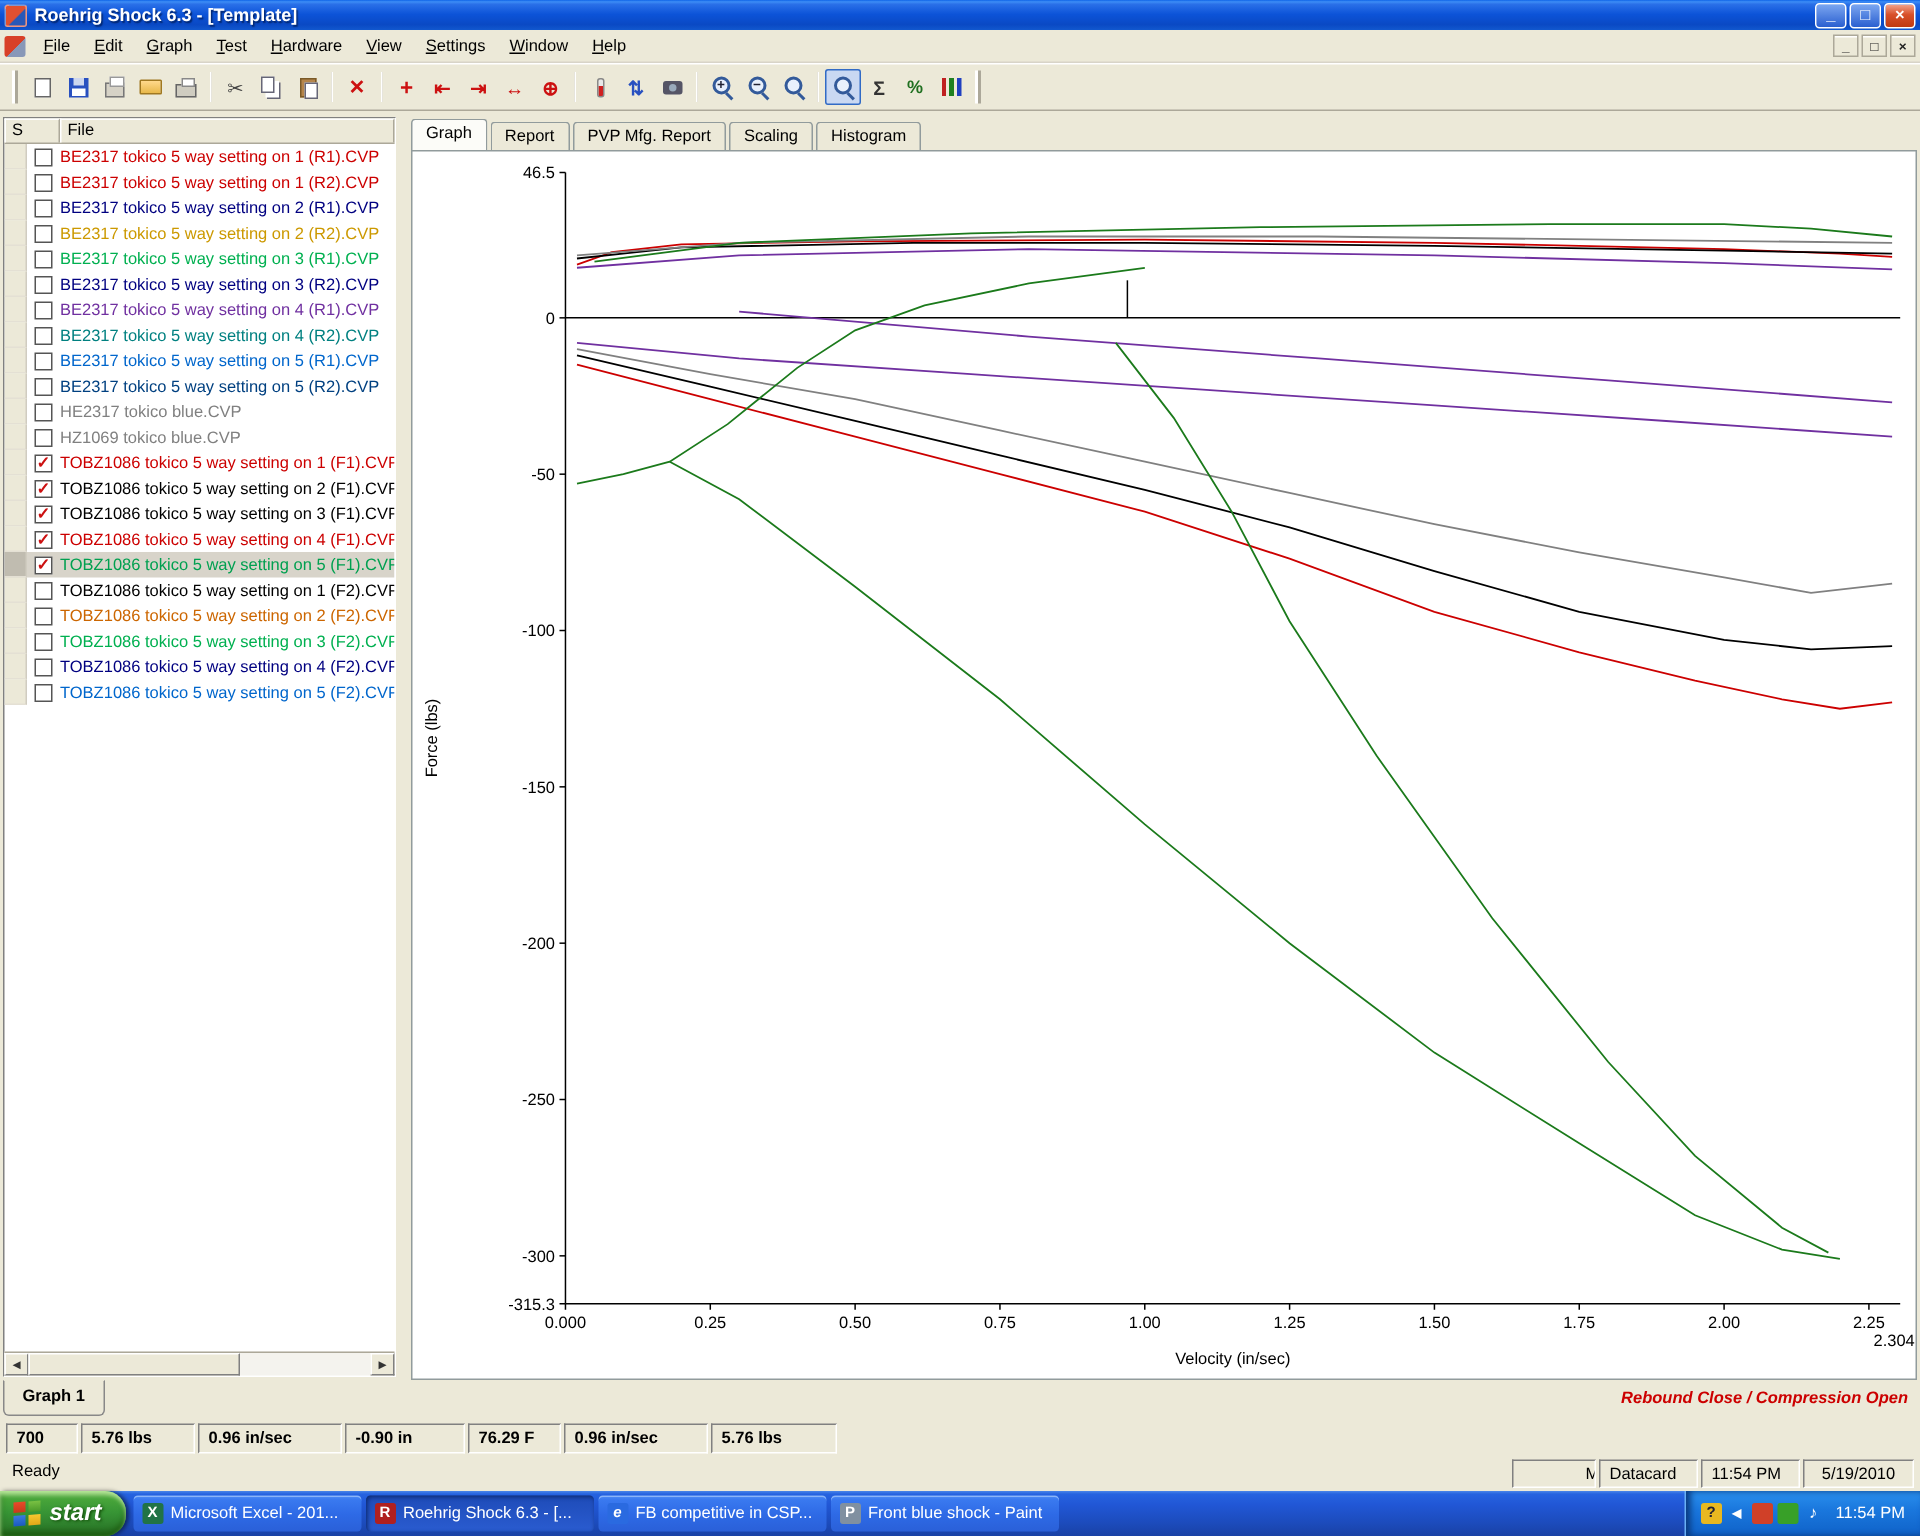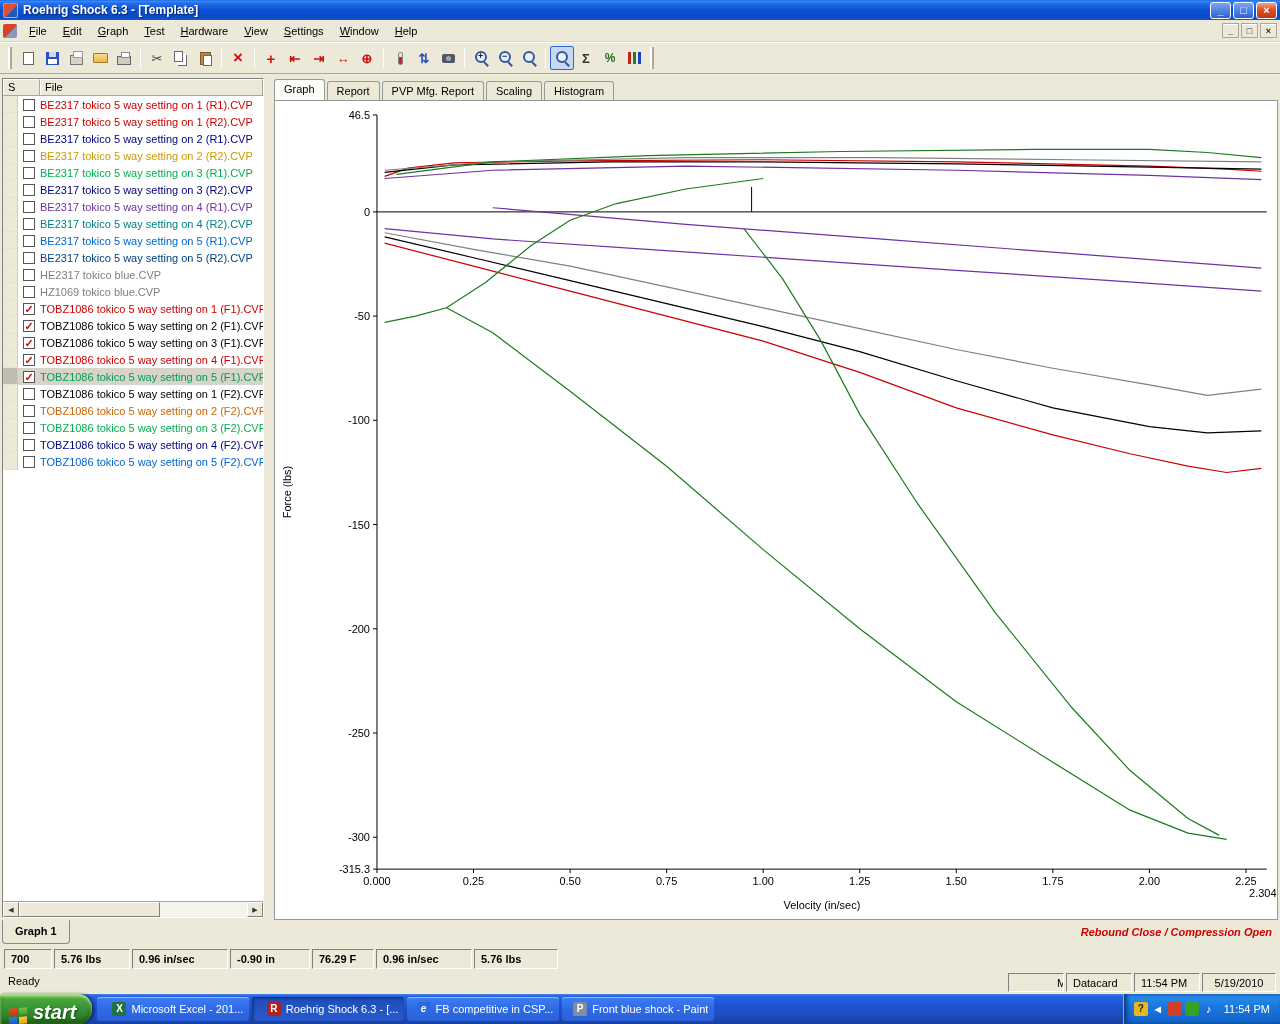--- a/index.html
+++ b/index.html
@@ -100,32 +100,32 @@
   .status1{position:absolute;left:0;top:947px;width:1280px;height:24px;display:flex;gap:2px;padding:2px 4px;background:#ece9d8;}
   .sfield{border:1px solid;border-color:#808080 #fff #fff #808080;padding:2px 6px;white-space:nowrap;overflow:hidden;font-size:11px;line-height:14px;}
   .status1 .sfield{font-weight:bold;}
   .status2{position:absolute;left:0;top:971px;width:1280px;height:23px;display:flex;gap:2px;padding:2px 4px;background:#ece9d8;align-items:stretch;}
   .ready{flex:1;padding:2px 4px;font-size:11px;}
   .s2right{display:flex;gap:2px;}
 
   
   .taskbar{position:absolute;left:0;top:994px;width:1280px;height:30px;display:flex;align-items:stretch;
     background:linear-gradient(180deg,#4a86e8 0,#2663e0 2px,#2157d6 30%,#1c4bbb 72%,#1941a5 100%);}
-  .startbtn{display:flex;align-items:flex-end;gap:6px;padding:0 16px 0 9px;font-style:italic;font-weight:bold;font-size:20px;color:#fff;
+  .startbtn{display:flex;align-items:center;gap:6px;padding:0 16px 0 9px;font-style:italic;font-weight:bold;font-size:16px;color:#fff;
     text-shadow:1px 1px 2px #134a08;border-radius:0 14px 14px 0;
     background:linear-gradient(180deg,#7ebf66 0,#48a53a 18%,#379435 48%,#2c7a2a 85%,#256d24 100%);
     box-shadow:inset 0 2px 3px #b8e89a,inset 0 -3px 4px #1c5c10,2px 0 3px rgba(0,0,0,.5);}
   .flag{width:18px;height:16px;flex:0 0 auto;transform:skewY(-4deg);
     background:linear-gradient(#e84a2a,#c83a1a) 0 0/8px 7px no-repeat,
       linear-gradient(#7ac143,#4a9a2a) 10px 0/8px 7px no-repeat,
       linear-gradient(#3a7ae0,#1a5ac0) 0 9px/8px 7px no-repeat,
       linear-gradient(#f8c830,#e0a818) 10px 9px/8px 7px no-repeat;}
   .taskbuttons{display:flex;gap:3px;padding:0 5px;flex:1;align-items:center;overflow:hidden;}
   .twin{width:152px;height:24px;border-radius:3px;color:#fff;display:flex;align-items:center;gap:5px;padding:0 6px;flex:0 0 auto;
-    background:linear-gradient(180deg,#5591f5 0,#3a7af0 10%,#2e6ae6 52%,#2a60d8 100%);box-shadow:inset 0 1px 0 #8ab4f8;justify-content:flex-end;}
+    background:linear-gradient(180deg,#5591f5 0,#3a7af0 10%,#2e6ae6 52%,#2a60d8 100%);box-shadow:inset 0 1px 0 #8ab4f8;}
   .twin.active{background:linear-gradient(180deg,#1e4bb8,#2a5cd0);box-shadow:inset 1px 1px 3px #0c2a70;}
   .wicon{width:14px;height:14px;border-radius:2px;flex:0 0 auto;font-size:10px;font-weight:bold;line-height:14px;text-align:center;color:#fff;}
   .ic-excel{background:#217346;}.ic-excel::before{content:"X";}
   .ic-roehrig{background:#b02020;}.ic-roehrig::before{content:"R";}
   .ic-ie{background:#2a6ae0;font-style:italic;}.ic-ie::before{content:"e";}
   .ic-paint{background:#8090a0;}.ic-paint::before{content:"P";}
   .wlabel{font-size:11px;white-space:nowrap;overflow:hidden;}
   .tray{display:flex;align-items:center;height:100%;padding:0 10px;
     background:linear-gradient(180deg,#2a90ee 0,#1a77dd 42%,#0f62c8 100%);border-left:1px solid #6ab0f5;box-shadow:inset 3px 0 4px #0a3a80;}
   .tico{width:14px;height:14px;border-radius:2px;margin-right:3px;font-size:10px;line-height:14px;text-align:center;color:#fff;font-weight:bold;flex:0 0 auto;}

